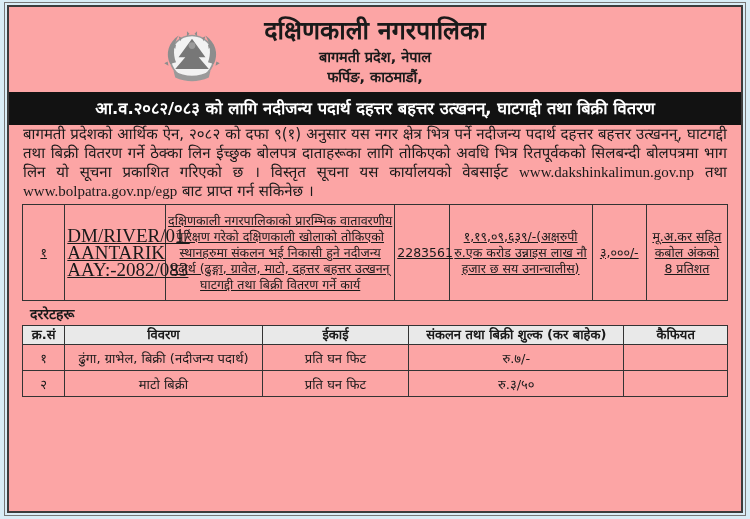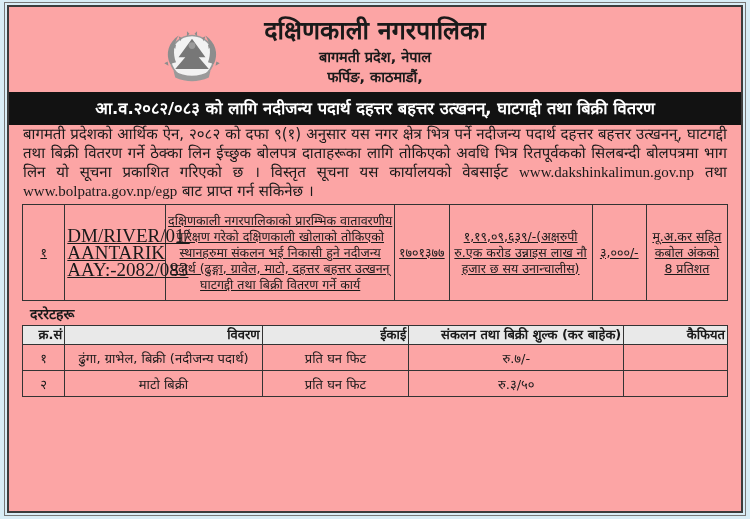--- a/index.html
+++ b/index.html
@@ -39,21 +39,21 @@
   .intro .url { font-family:"Liberation Serif","DejaVu Serif",serif; }
   table { border-collapse:collapse; width:100%; table-layout:fixed; }
   td,th { border:1px solid #333; text-align:center; vertical-align:middle; padding:1px 2px; box-sizing:border-box; }
   th { background:#e9e9e9; font-size:12.5px; line-height:16px; font-weight:bold; }
   .t1 td { font-size:12.5px; line-height:16px; }
   .t1 .desc-cell { line-height:16px; }
   .t1 .tender-no { font-family:"Liberation Serif","DejaVu Serif",serif; font-size:19px; line-height:17px;text-align:center; }
   .t1 th { height:44px; }
   .t1 td { height:96px;text-decoration:underline; }
   .rates-label { font-weight:bold; font-size:14px; line-height:18px; margin:4px 8px 2px; }
-  .t2 th { height:18px; font-size:13px;text-align:right; }
+  .t2 th { height:18px; font-size:13px; }
   .t2 td { height:26px; font-size:13px; }
 </style>
 </head>
 <body>
 
 <div class="page">
 
   <div class="org-header">
     <svg class="emblem" viewBox="0 0 100 100">
       <g fill="none" stroke="#8d8d8d" stroke-width="2">
@@ -93,21 +93,21 @@
     </colgroup>
     <tbody>
     <tr>
       <td>१</td>
       <td class="tender-no">
         <div>DM/RIVER/01/</div>
         <div>AANTARIK</div>
         <div>AAY:-2082/083</div>
       </td>
       <td class="desc-cell">दक्षिणकाली नगरपालिकाको प्रारम्भिक वातावरणीय परिक्षण गरेको दक्षिणकाली खोलाको तोकिएको स्थानहरुमा संकलन भई निकासी हुने नदीजन्य पदार्थ (ढुङ्गा, ग्रावेल, माटो, दहत्तर बहत्तर उत्खनन् घाटगद्दी तथा बिक्री वितरण गर्ने कार्य</td>
-      <td>१७०१३७७</td>
+      <td>2283561</td>
       <td>१,१९,०९,६३९/-(अक्षरुपी रु.एक करोड उन्नाइस लाख नौ हजार छ सय उनान्चालीस)</td>
       <td>३,०००/-</td>
       <td>मू.अ.कर सहित कबोल अंकको 8 प्रतिशत</td>
     </tr>
   </tbody>
     </table>
 
   <div class="rates-label">दररेटहरू</div>
 
   <table class="t2">

